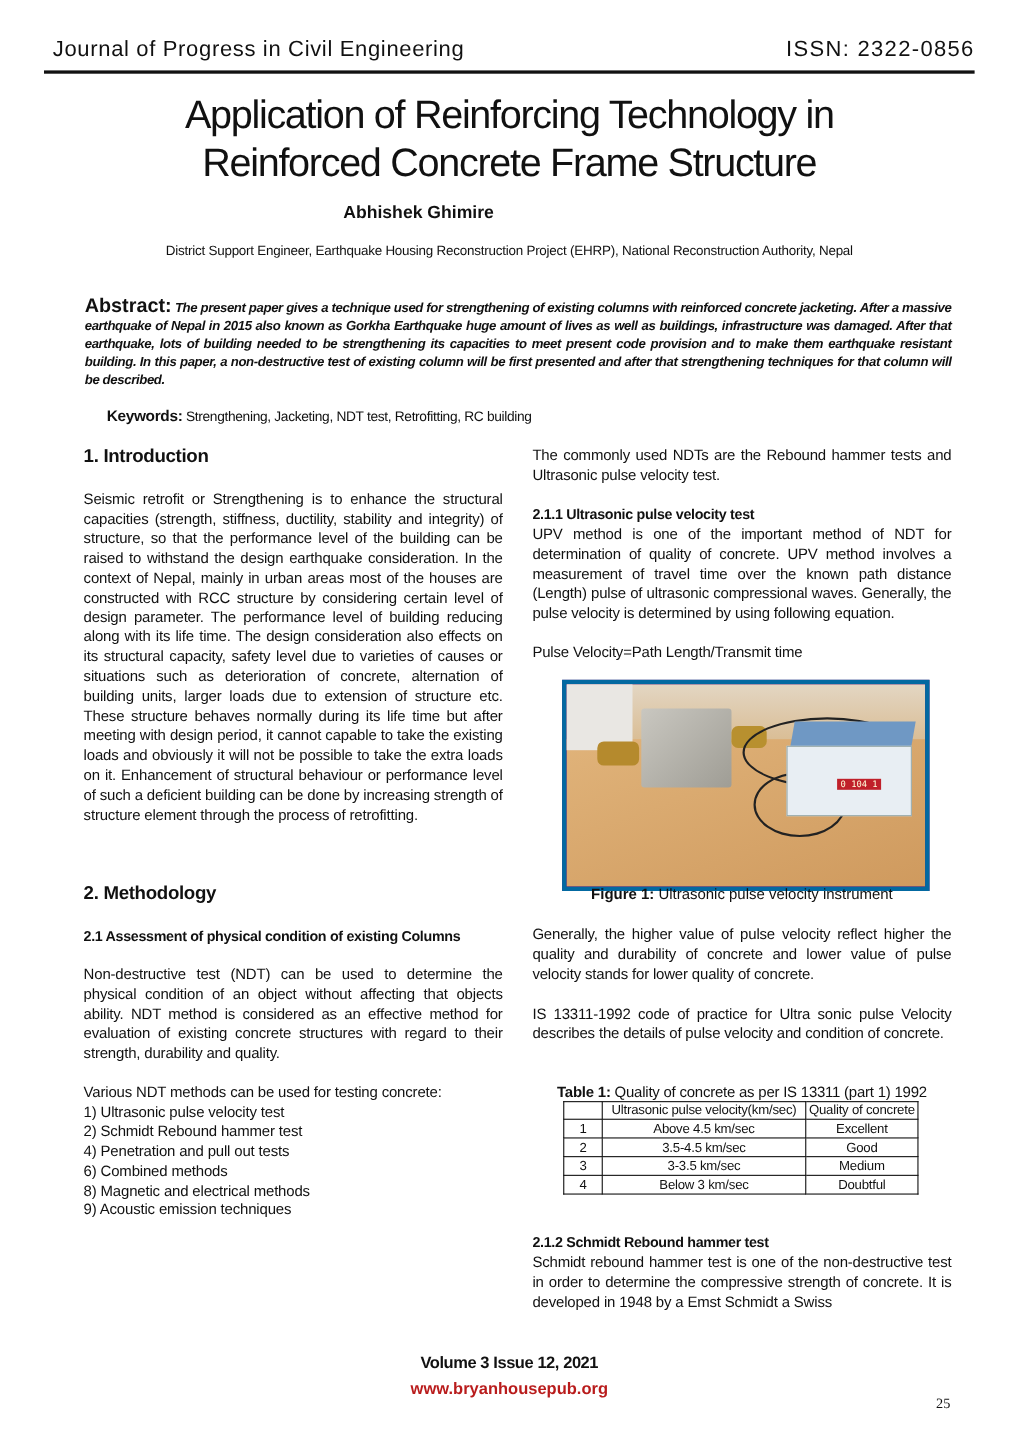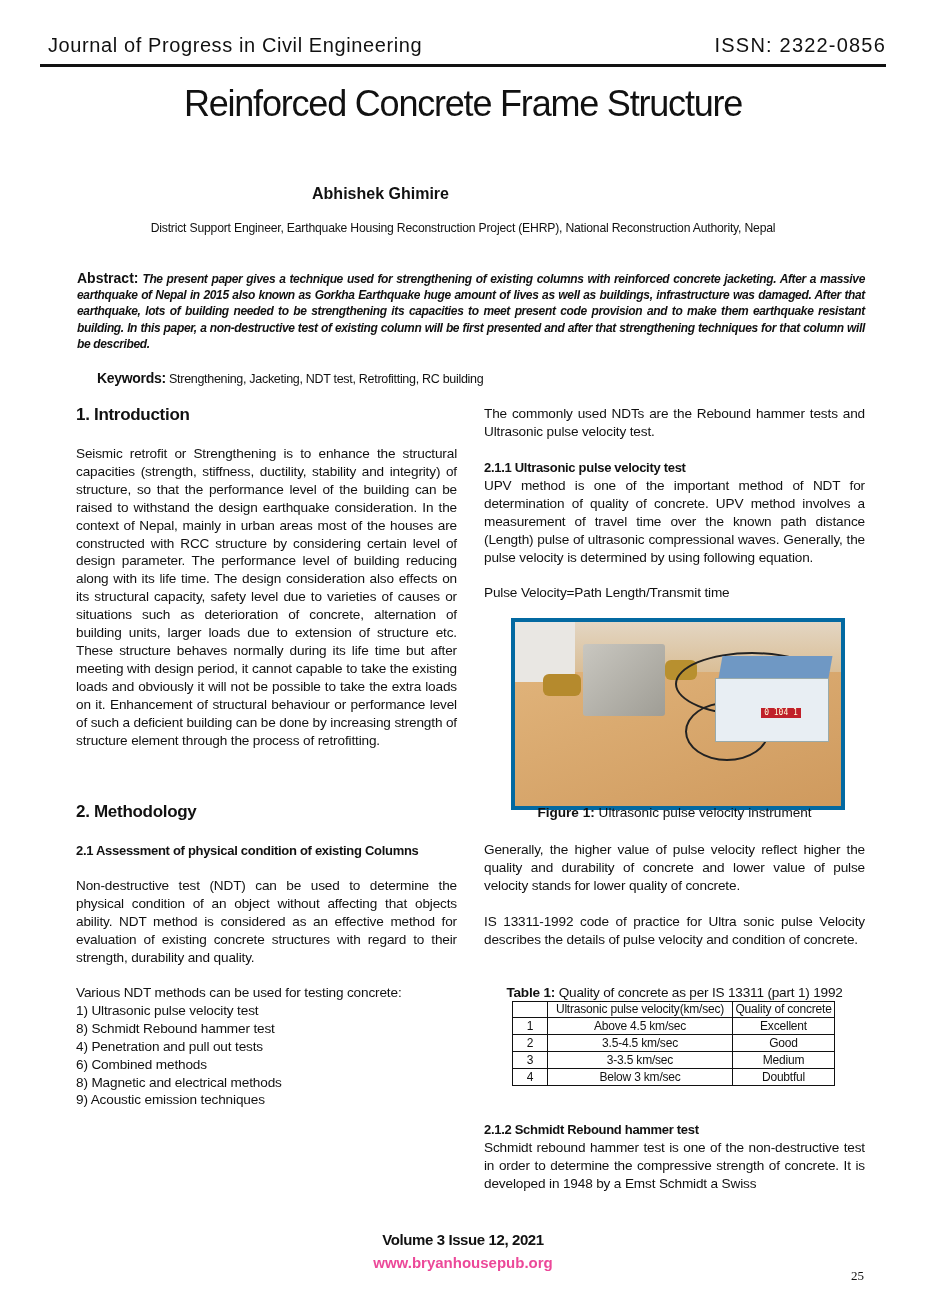--- a/index.html
+++ b/index.html
@@ -5,21 +5,21 @@
   html, body { margin:0; padding:0; background:#ffffff; }
   body { width:926px; height:1309px; position:relative; font-family:"Liberation Sans", sans-serif; color:#111; overflow:hidden; }
   .abs { position:absolute; }
   .header-left { left:48px; top:34px; font-size:20px; letter-spacing:0.6px; }
   .header-right { right:40px; top:34px; font-size:20px; letter-spacing:1.2px; }
   .header-rule { left:40px; top:64px; width:846px; height:3px; background:#111; }
   .title { left:0; top:82px; width:926px; text-align:center; font-size:36px; line-height:44px; letter-spacing:-1.2px; }
   .author { left:0; top:185px; width:761px; text-align:center; font-size:16px; font-weight:bold; }
   .affil { left:0; top:221px; width:926px; text-align:center; font-size:12.2px; letter-spacing:-0.2px; }
   .abstract { left:77px; top:270px; width:788px; font-size:12px; line-height:16.2px; text-align:justify; font-style:italic; font-weight:bold; letter-spacing:-0.35px; }
-  .abstract .lbl { font-style:normal; font-size:14px; letter-spacing:0;margin-top:48px; }
+  .abstract .lbl { font-style:normal; font-size:18px; letter-spacing:0;margin-top:48px; }
   .keywords { left:77px; top:370px; width:788px; font-size:12.5px; letter-spacing:-0.3px;padding-left:20px; }
   .keywords .lbl { font-weight:bold; font-size:14px; }
   .col { font-size:13.6px; line-height:17.9px; text-align:justify; letter-spacing:-0.15px; }
   .left-col { left:76px; width:381px; }
   .right-col { left:484px; width:381px; }
   h2.sec { margin:0; font-size:17px; font-weight:bold; letter-spacing:-0.3px; }
   h3.sub { margin:0; font-size:13px; font-weight:bold; letter-spacing:-0.3px; }
   p { margin:0; }
   ol.ndt { margin:0; padding:0; list-style:none; }
   ol.ndt li { margin:0; }
@@ -35,31 +35,32 @@
   .fig .display { position:absolute; left:246px; top:86px; width:40px; height:10px; background:#c0202a; color:#ffd; font-size:8px; line-height:10px; text-align:center; font-family:"DejaVu Sans Mono", monospace; }
   .fig .cable { position:absolute; border:2px solid #222; border-radius:50%; }
   .fig-caption { left:484px; top:805px; width:381px; text-align:center; font-size:13.6px; }
   .fig-caption b { font-weight:bold; }
   .tbl-caption { left:484px; top:985px; width:381px; text-align:center; font-size:13.6px; letter-spacing:-0.2px; }
   table.q { position:absolute; left:512px; top:1001px; width:323px; border-collapse:collapse; font-size:12px; }
   table.q td { border:1px solid #111; text-align:center; padding:0 2px; line-height:16px; letter-spacing:-0.2px; }
   table.q td.idx { width:30px; }
   table.q td.vel { width:180px; }
   .footer-vol { left:0; top:1231px; width:926px; text-align:center; font-size:15px; font-weight:bold; letter-spacing:-0.4px; }
-  .footer-url { left:0; top:1254px; width:926px; text-align:center; font-size:15px; font-weight:bold; color:#ec4899; }
+  .footer-url { left:0; top:1254px; width:926px; text-align:center; font-size:15px; font-weight:bold; color:#b91c1c; }
   .page-num { left:851px; top:1248px; font-family:"Liberation Serif", serif; font-size:13px;margin-top:20px; }
 </style>
 </head>
 <body>
 
 <div class="abs header-left">Journal of Progress in Civil Engineering</div>
 <div class="abs header-right">ISSN: 2322-0856</div>
 <div class="abs header-rule"></div>
 
 <div class="abs title">
+  <div>Application of Reinforcing Technology in</div>
   <div>Reinforced Concrete Frame Structure</div>
 </div>
 <div class="abs author">Abhishek Ghimire</div>
 <div class="abs affil">District Support Engineer, Earthquake Housing Reconstruction Project (EHRP), National Reconstruction Authority, Nepal</div>
 
 <div class="abs abstract">
   <span class="lbl">Abstract:</span>
   <span>The present paper gives a technique used for strengthening of existing columns with reinforced concrete jacketing. After a massive earthquake of Nepal in 2015 also known as Gorkha Earthquake huge amount of lives as well as buildings, infrastructure was damaged. After that earthquake, lots of building needed to be strengthening its capacities to meet present code provision and to make them earthquake resistant building. In this paper, a non-destructive test of existing column will be first presented and after that strengthening techniques for that column will be described.</span>
 </div>
 
@@ -72,21 +73,21 @@
 <p class="abs col left-col" style="top:445px;">Seismic retrofit or Strengthening is to enhance the structural capacities (strength, stiffness, ductility, stability and integrity) of structure, so that the performance level of the building can be raised to withstand the design earthquake consideration. In the context of Nepal, mainly in urban areas most of the houses are constructed with RCC structure by considering certain level of design parameter. The performance level of building reducing along with its life time. The design consideration also effects on its structural capacity, safety level due to varieties of causes or situations such as deterioration of concrete, alternation of building units, larger loads due to extension of structure etc. These structure behaves normally during its life time but after meeting with design period, it cannot capable to take the existing loads and obviously it will not be possible to take the extra loads on it. Enhancement of structural behaviour or performance level of such a deficient building can be done by increasing strength of structure element through the process of retrofitting.</p>
 
 <h2 class="abs sec left-col" style="top:802px;">2. Methodology</h2>
 <h3 class="abs sub left-col" style="top:843px;">2.1 Assessment of physical condition of existing Columns</h3>
 <p class="abs col left-col" style="top:877px;">Non-destructive test (NDT) can be used to determine the physical condition of an object without affecting that objects ability. NDT method is considered as an effective method for evaluation of existing concrete structures with regard to their strength, durability and quality.</p>
 
 <div class="abs col left-col" style="top:984px; text-align:left;">
   <p>Various NDT methods can be used for testing concrete:</p>
   <ol class="ndt">
     <li>1)  Ultrasonic pulse velocity test</li>
-    <li>8)  Schmidt Rebound hammer test</li>
+    <li>2)  Schmidt Rebound hammer test</li>
     <li>4)  Penetration and pull out tests</li>
     <li>6)  Combined methods</li>
     <li>8)  Magnetic and electrical methods</li>
     <li>9)  Acoustic emission techniques</li>
   </ol>
 </div>
 
 <p class="abs col right-col" style="top:405px;">The commonly used NDTs are the Rebound hammer tests and Ultrasonic pulse velocity test.</p>
 <h3 class="abs sub right-col" style="top:460px;">2.1.1 Ultrasonic pulse velocity test</h3>
 <p class="abs col right-col" style="top:477px;">UPV method is one of the important method of NDT for determination of quality of concrete. UPV method involves a measurement of travel time over the known path distance (Length) pulse of ultrasonic compressional waves. Generally, the pulse velocity is determined by using following equation.</p>

